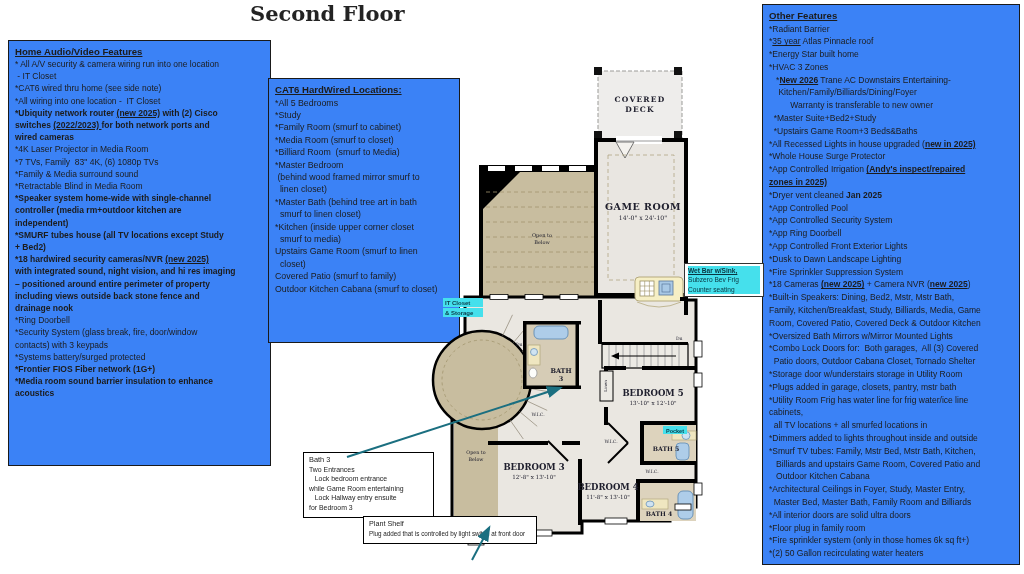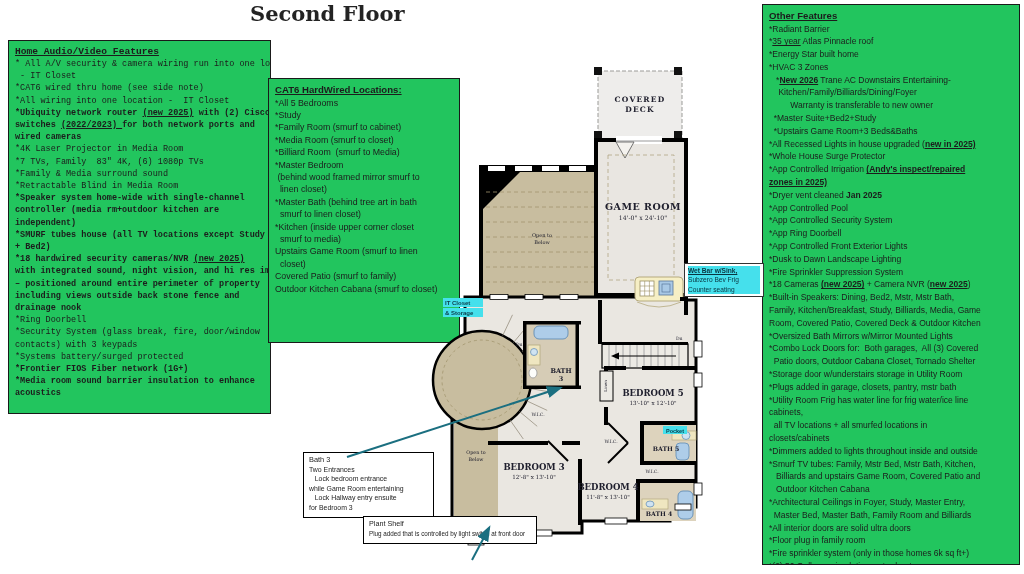--- a/index.html
+++ b/index.html
@@ -4,26 +4,26 @@
 <style>
   html,body{margin:0;padding:0;}
   body{
     position:relative;width:1024px;height:574px;background:#ffffff;overflow:hidden;
     font-family:"Liberation Sans",sans-serif;color:#1c1c1c;
   }
   #page-title{
     position:absolute;left:250px;top:1px;width:280px;
     font-family:"DejaVu Serif",serif;font-weight:bold;font-size:21px;color:#232323;
   }
-  .notebox{position:absolute;background:#22c55e;border:1.5px solid #1a1a1a;box-sizing:border-box;padding:4px 6px;overflow:hidden;}
+  .notebox{position:absolute;background:#3b82f6;border:1.5px solid #1a1a1a;box-sizing:border-box;padding:4px 6px;overflow:hidden;}
   .notebox .hd{font-weight:bold;text-decoration:underline;}
   .line,.hd{white-space:pre;}
   .b{font-weight:bold;}
   .u{text-decoration:underline;}
-  #box-av{left:8px;top:40px;width:263px;height:374px;font-size:8.5px;line-height:12.2px;font-family:Liberation Mono, monospace;}
+  #box-av{left:8px;top:40px;width:263px;height:426px;font-size:8.5px;line-height:12.2px;}
   #box-av .hd{font-size:9.6px;line-height:13px;}
   #box-cat6{left:268px;top:78px;width:192px;height:265px;font-size:8.8px;line-height:12.4px;}
   #box-cat6 .hd{font-size:9.6px;line-height:13.5px;}
   #box-other{left:762px;top:4px;width:258px;height:561px;font-size:8.5px;line-height:12.8px;}
   #box-other .hd{font-size:9.6px;line-height:13.5px;}
   .callout{position:absolute;background:#fff;border:1px solid #000;box-sizing:border-box;padding:2px 5px;overflow:hidden;}
   #callout-bath3{left:303px;top:452px;width:131px;height:66px;font-size:6.9px;line-height:9.6px;}
   #callout-bath3 .hd{font-size:7.4px;}
   #callout-plant{left:363px;top:516px;width:174px;height:28px;font-size:6.3px;line-height:9.5px;}
   #callout-plant .hd{font-size:7.2px;}
@@ -126,21 +126,20 @@
       <div class="line"><span>Family, Kitchen/Breakfast, Study, Billiards, Media, Game</span></div>
       <div class="line"><span>Room, Covered Patio, Covered Deck &amp; Outdoor Kitchen</span></div>
       <div class="line"><span>*Oversized Bath Mirrors w/Mirror Mounted Lights</span></div>
       <div class="line"><span>*Combo Lock Doors for:  Both garages,  All (3) Covered</span></div>
       <div class="line"><span>  Patio doors, Outdoor Cabana Closet, Tornado Shelter</span></div>
       <div class="line"><span>*Storage door w/understairs storage in Utility Room</span></div>
       <div class="line"><span>*Plugs added in garage, closets, pantry, mstr bath</span></div>
       <div class="line"><span>*Utility Room Frig has water line for frig water/ice line</span></div>
       <div class="line"><span>cabinets,</span></div>
       <div class="line"><span>  all TV locations + all smurfed locations in</span></div>
-      <div class="line"><span>closets/cabinets</span></div>
       <div class="line"><span>*Dimmers added to lights throughout inside and outside</span></div>
       <div class="line"><span>*Smurf TV tubes: Family, Mstr Bed, Mstr Bath, Kitchen,</span></div>
       <div class="line"><span>   Billiards and upstairs Game Room, Covered Patio and</span></div>
       <div class="line"><span>   Outdoor Kitchen Cabana</span></div>
       <div class="line"><span>*Architectural Ceilings in Foyer, Study, Master Entry,</span></div>
       <div class="line"><span>  Master Bed, Master Bath, Family Room and Billiards</span></div>
       <div class="line"><span>*All interior doors are solid ultra doors</span></div>
       <div class="line"><span>*Floor plug in family room</span></div>
       <div class="line"><span>*Fire sprinkler system (only in those homes 6k sq ft+)</span></div>
       <div class="line"><span>*(2) 50 Gallon recirculating water heaters</span></div>

